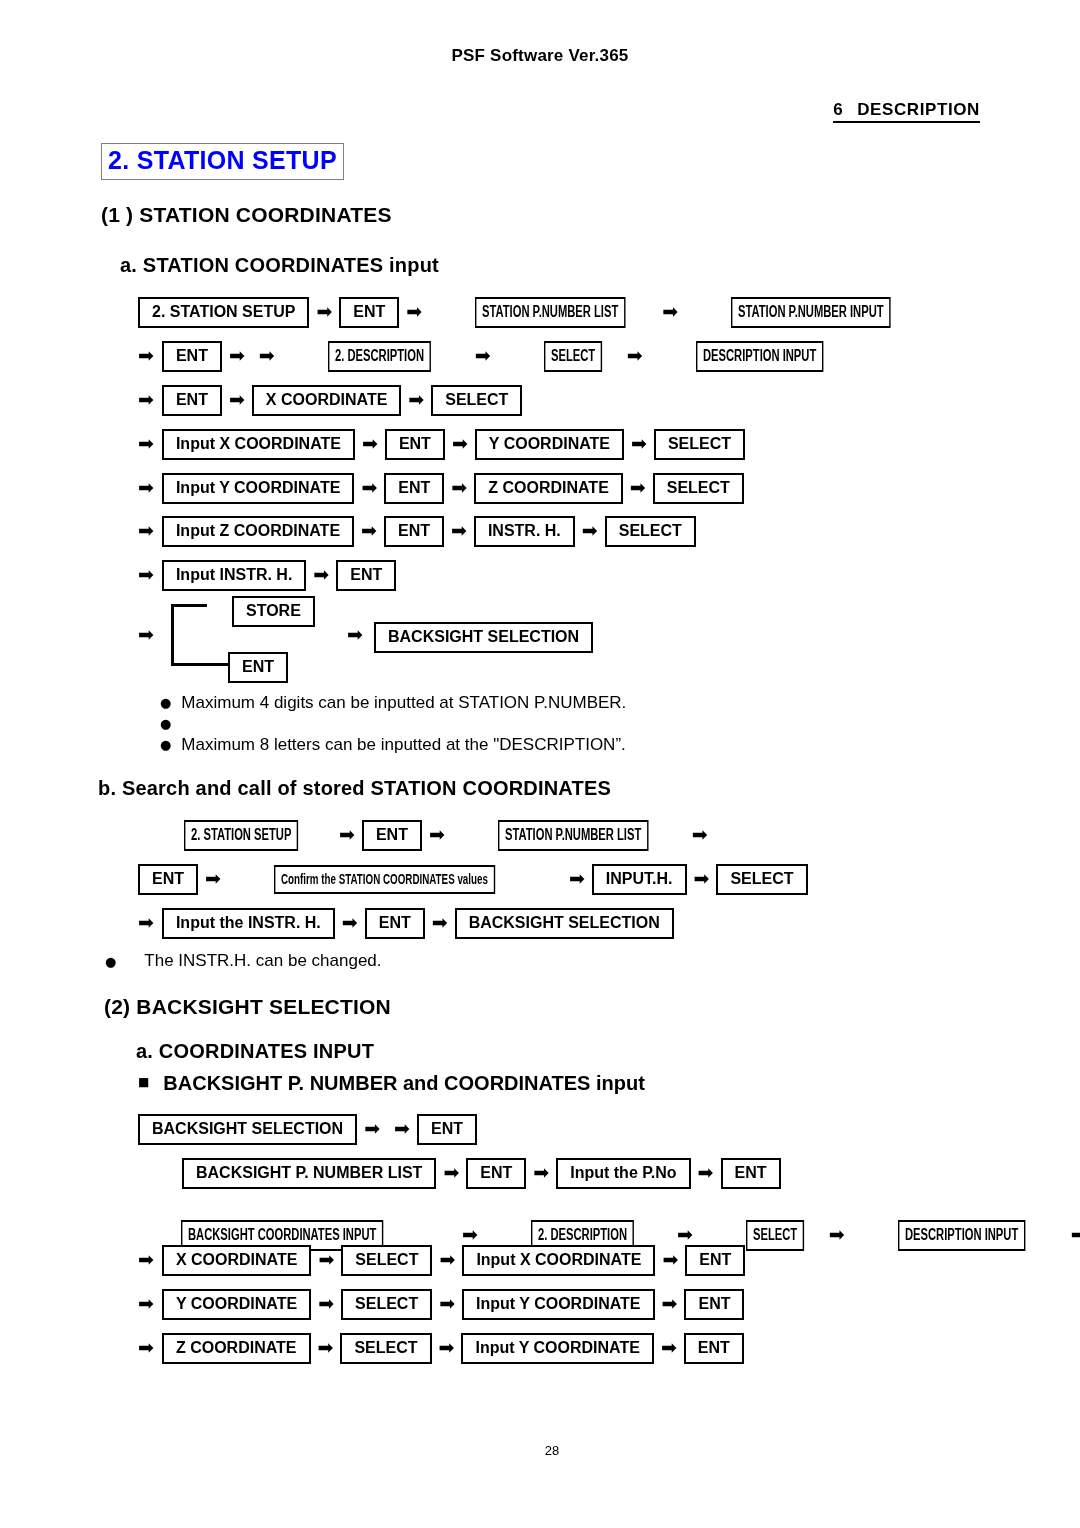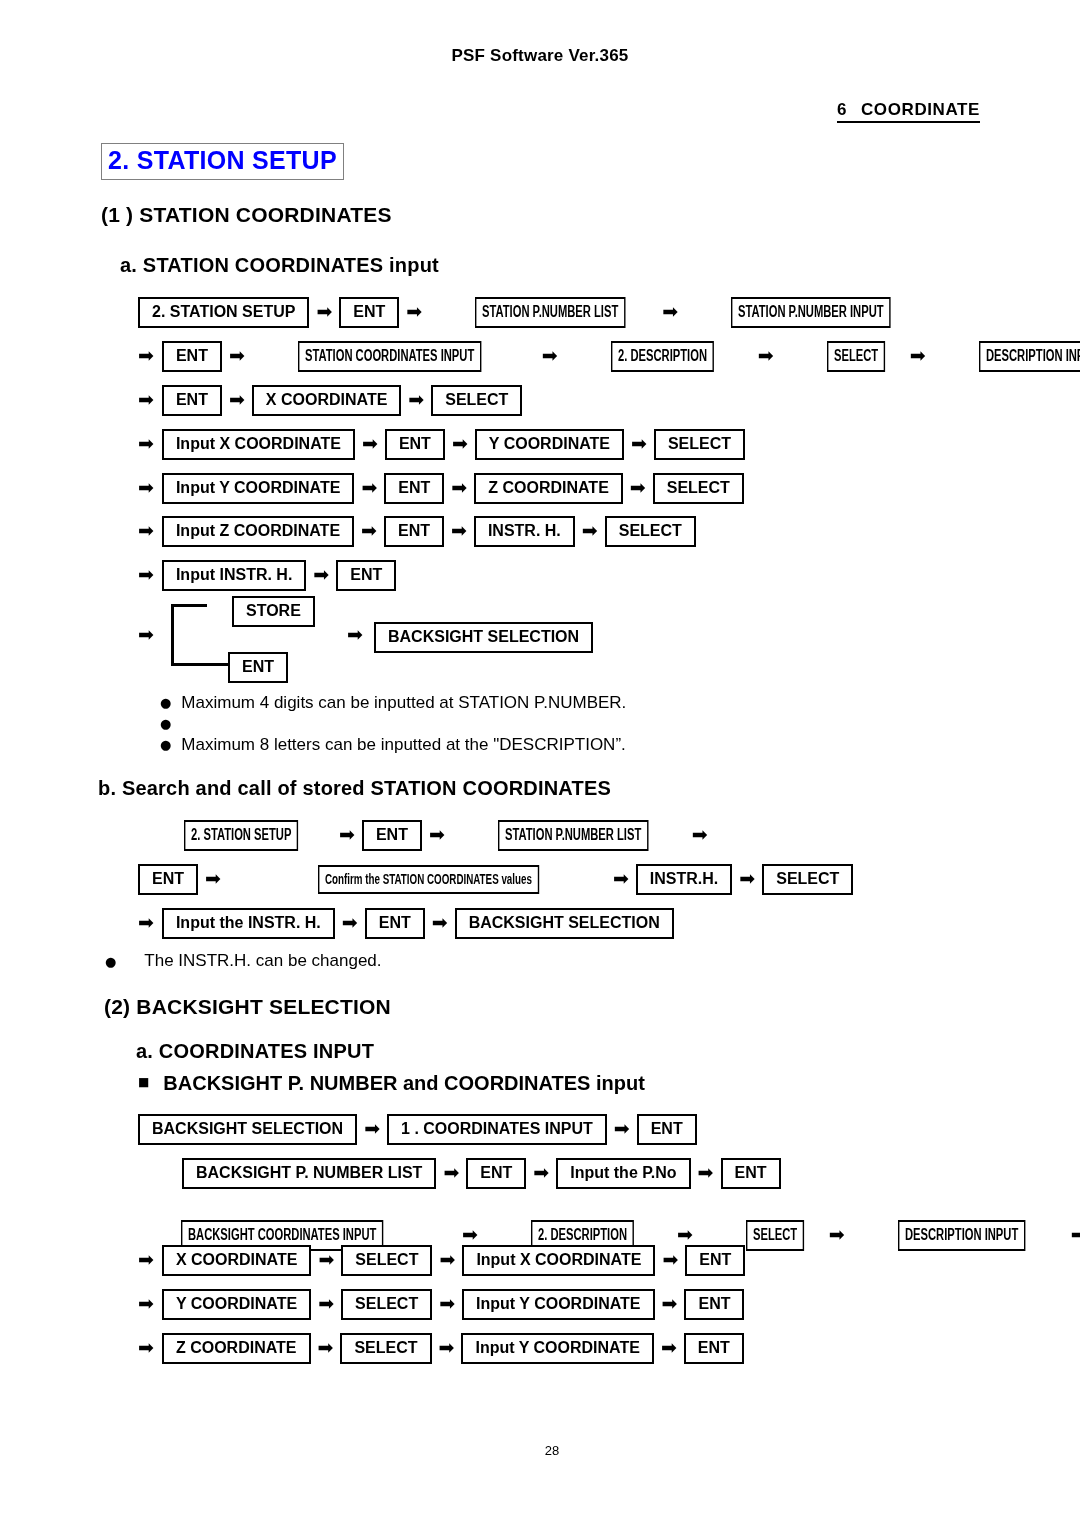--- a/index.html
+++ b/index.html
@@ -147,21 +147,21 @@
     text-align: center;
     font-size: 13px;
   }
 </style>
 </head>
 <body>
 
 <div class="doc-header">PSF Software Ver.365</div>
 
 <div class="chapter-head">
-  <span class="num">6</span><span>COORDINATE</span>
+  <span class="num">6</span><span>DESCRIPTION</span>
 </div>
 
 <div class="title-box">2. STATION SETUP</div>
 
 <div class="h2" style="top:203px; left:101px;">(1 ) STATION COORDINATES</div>
 <div class="h3" style="top:254px; left:120px;">a. STATION COORDINATES input</div>
 
 <div class="flow-row" style="top:297px; left:138px;">
   <span class="node wide">2. STATION SETUP</span>
   <span class="arrow">➡</span>
@@ -169,21 +169,20 @@
   <span class="arrow">➡</span>
   <span class="sq" style="width:180px;"><span class="node c2">STATION P.NUMBER LIST</span></span>
   <span class="arrow">➡</span>
   <span class="sq" style="width:215px;"><span class="node c2">STATION P.NUMBER INPUT</span></span>
 </div>
 
 <div class="flow-row" style="top:341px; left:138px;">
   <span class="arrow lead">➡</span>
   <span class="node wide">ENT</span>
   <span class="arrow">➡</span>
-  <span class="sq" style="width:237px;"><span class="node c2">STATION COORDINATES INPUT</span></span>
   <span class="arrow">➡</span>
   <span class="sq" style="width:140px;"><span class="node c2">2. DESCRIPTION</span></span>
   <span class="arrow">➡</span>
   <span class="sq" style="width:76px;"><span class="node c2">SELECT</span></span>
   <span class="arrow">➡</span>
   <span class="sq" style="width:166px;"><span class="node c2">DESCRIPTION INPUT</span></span>
 </div>
 
 <div class="flow-row" style="top:385px; left:138px;">
   <span class="arrow lead">➡</span>
@@ -269,23 +268,23 @@
   <span class="arrow">➡</span>
   <span class="node wide">ENT</span>
   <span class="arrow">➡</span>
   <span class="sq" style="width:187px;"><span class="node c2">STATION P.NUMBER LIST</span></span>
   <span class="arrow">➡</span>
 </div>
 
 <div class="flow-row" style="top:864px; left:138px;">
   <span class="node wide">ENT</span>
   <span class="arrow">➡</span>
-  <span class="sq" style="width:288px;margin-left:44px;"><span class="node c2 sm">Confirm the STATION COORDINATES values</span></span>
-  <span class="arrow">➡</span>
-  <span class="node wide">INSTR.H.</span>
+  <span class="sq" style="width:288px;"><span class="node c2 sm">Confirm the STATION COORDINATES values</span></span>
+  <span class="arrow">➡</span>
+  <span class="node wide">INPUT.H.</span>
   <span class="arrow">➡</span>
   <span class="node wide">SELECT</span>
 </div>
 
 <div class="flow-row" style="top:908px; left:138px;">
   <span class="arrow lead">➡</span>
   <span class="node wide">Input the INSTR. H.</span>
   <span class="arrow">➡</span>
   <span class="node wide">ENT</span>
   <span class="arrow">➡</span>
@@ -301,21 +300,20 @@
 <div class="h3" style="top:1040px; left:136px;">a. COORDINATES INPUT</div>
 
 <div class="note-single" style="top:1072px; left:138px; font-weight:bold; font-size:20px;">
   <span class="sq-bullet">■</span>
   <span>BACKSIGHT P. NUMBER and COORDINATES input</span>
 </div>
 
 <div class="flow-row" style="top:1114px; left:138px;">
   <span class="node wide">BACKSIGHT SELECTION</span>
   <span class="arrow">➡</span>
-  <span class="node wide">1 . COORDINATES INPUT</span>
   <span class="arrow">➡</span>
   <span class="node wide">ENT</span>
 </div>
 
 <div class="flow-row" style="top:1158px; left:138px;margin-left:44px;">
   <span class="node wide">BACKSIGHT P. NUMBER LIST</span>
   <span class="arrow">➡</span>
   <span class="node wide">ENT</span>
   <span class="arrow">➡</span>
   <span class="node wide">Input the P.No</span>

